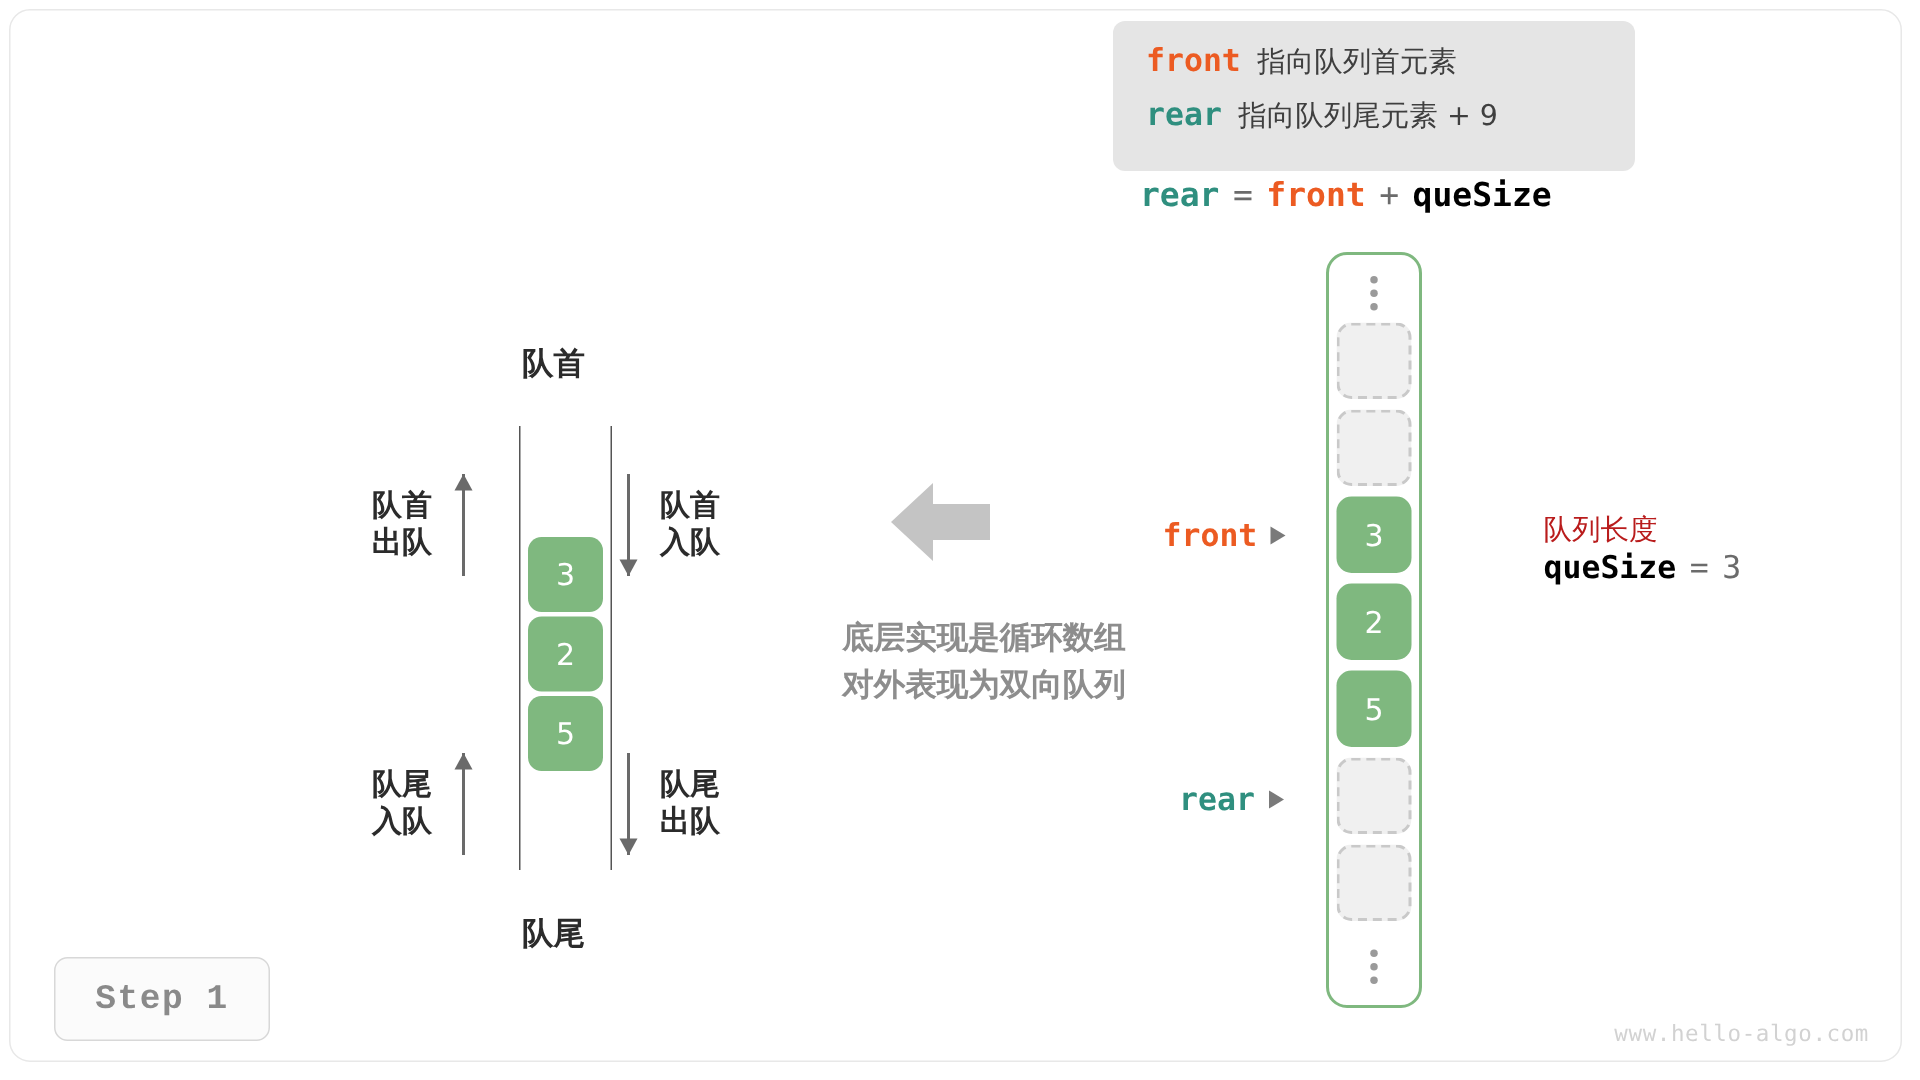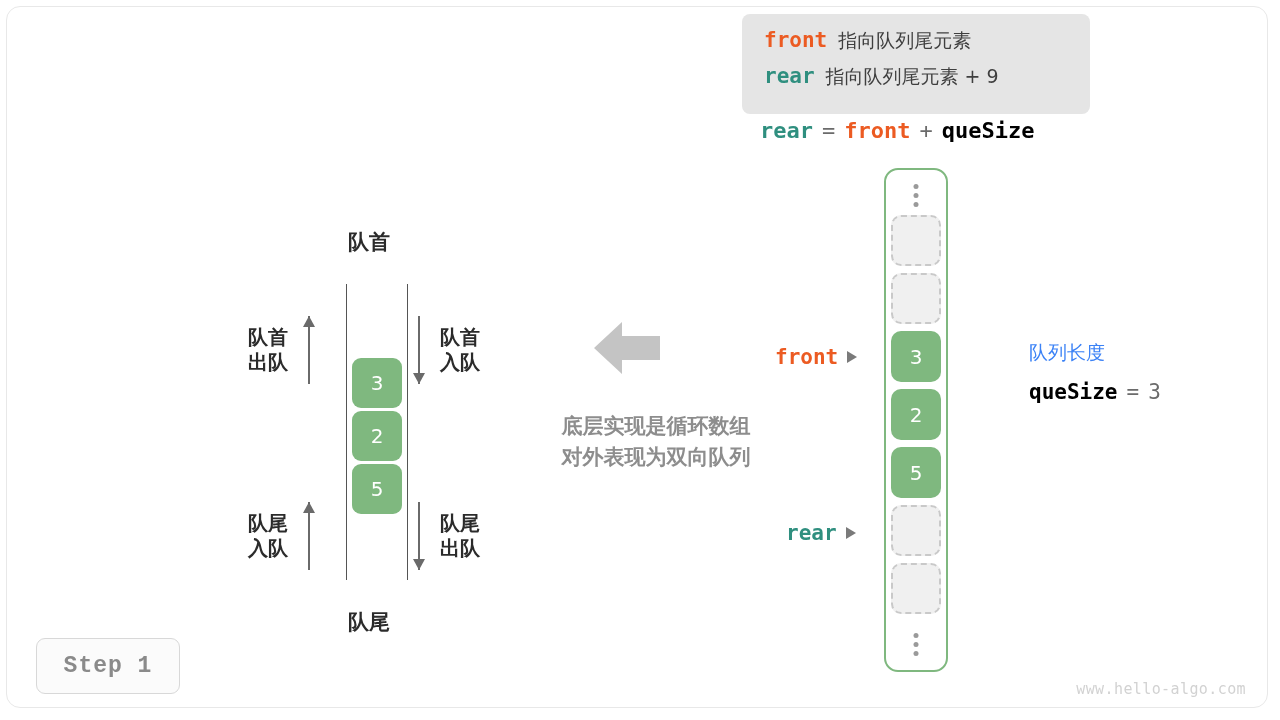--- a/index.html
+++ b/index.html
@@ -295,22 +295,22 @@
 
   
   #quesize-info {
     position: absolute;
     left: 1029px;
     top: 340px;
     white-space: nowrap;
   }
   #quesize-info .qs-title {
     font-size: 19px;
-    color: #3b82f6;
-    margin-bottom: 14px;
+    color: #b91c1c;
+    margin-bottom: 0;
     font-family: "DejaVu Sans", "Liberation Sans", sans-serif;
   }
   #quesize-info .qs-line {
     display: flex;
     align-items: baseline;
     font-size: 21px;
   }
   #quesize-info .qs-line span { margin-right: 9px; }
   #quesize-info .qs-op {
     color: #6b6b6b;
@@ -351,21 +351,21 @@
 </style>
 </head>
 <body>
 
 <div id="canvas">
   <div id="frame"></div>
 
   <div id="legend-box">
     <div class="legend-row">
       <span class="legend-kw kw-front">front</span>
-      <span class="legend-desc">指向队列尾元素</span>
+      <span class="legend-desc">指向队列首元素</span>
     </div>
     <div class="legend-row">
       <span class="legend-kw kw-rear">rear</span>
       <span class="legend-desc">指向队列尾元素 + 9</span>
     </div>
   </div>
 
   <div id="formula">
     <span class="mono kw-rear">rear</span>
     <span class="op">=</span>

